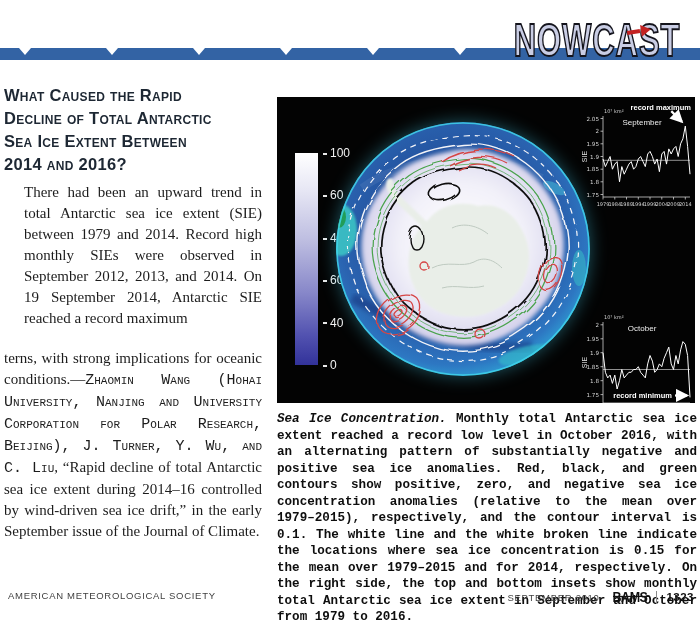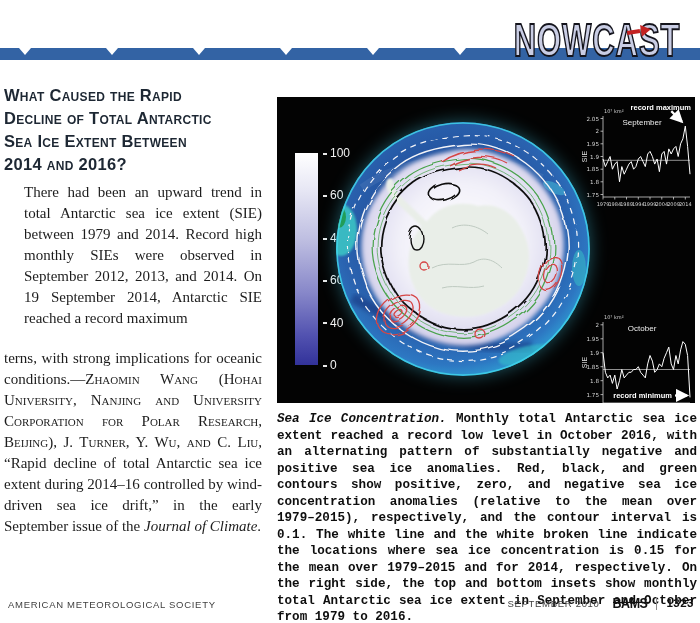--- a/index.html
+++ b/index.html
@@ -22,22 +22,22 @@
 
   
   .leftcol{position:absolute;left:4px;top:84px;width:258px;}
   .title{margin:0;font-family:"Liberation Sans",sans-serif;font-weight:600;font-size:16.5px;
          line-height:23px;letter-spacing:.3px;color:#1d2733;font-variant:small-caps;}
   .body1,.body2{font-family:"Liberation Serif",serif;font-size:15px;line-height:21px;color:#1c1c1c;
          text-align:justify;margin:0;}
   .body1{margin-top:6px;margin-left:20px;}
   .body2{margin-top:19px;}
   .r-n{}
-  .r-sc{font-variant:small-caps;}
-  .r-i{font-style:italic;}
+  .r-sc{font-variant:small-caps;font-family:Liberation Mono, monospace;}
+  .r-i{}
   .r-b{font-weight:bold;}
   .r-bi{font-style:italic;}
 
   
   .fig{position:absolute;left:277px;top:97px;width:418px;height:306px;background:#030303;overflow:hidden;}
   .colorbar{position:absolute;left:18px;top:56px;width:60px;height:212px;}
   .cb-bar{position:absolute;left:0;top:0;width:23px;height:212px;
       background:linear-gradient(to bottom,#ffffff 0%,#e6e6f4 18%,#bcbce0 42%,#8787c9 66%,#5252b0 86%,#32329a 100%);}
   .cb-ticks{position:absolute;left:28px;top:0;height:212px;width:32px;}
   .cb-tick{position:absolute;transform:translateY(-50%);color:#f2f2f2;
@@ -55,21 +55,21 @@
   .cann{font:bold 7.5px "Liberation Sans",sans-serif;fill:#ffffff;}
   .cyl{font:7px "Liberation Sans",sans-serif;fill:#e0e0e0;}
 
   
   .caption{position:absolute;left:277px;top:411px;width:420px;margin:0;
       font-family:Liberation Mono, monospace;font-weight:bold;font-size:12.6px;line-height:16.5px;
       color:#0e0e0e;text-align:justify;}
 
   
   .footer{position:absolute;left:8px;right:6px;top:590px;height:20px;display:flex;
-      justify-content:space-between;align-items:flex-end;}
+      justify-content:space-between;align-items:flex-start;}
   .soc{font:9.5px "Liberation Sans",sans-serif;letter-spacing:.7px;color:#3f3f3f;}
   .fright{display:flex;align-items:center;}
   .issue{font:9.5px "Liberation Sans",sans-serif;letter-spacing:.7px;color:#3f3f3f;margin-right:13px;}
   .bams{position:relative;font:800 12.5px "Liberation Sans",sans-serif;letter-spacing:-.5px;
       color:#111;transform:scaleY(1.15);}
   .bams::after{content:"";position:absolute;left:0;right:-3px;top:6px;height:1.3px;background:#111;}
   .fdiv{width:1px;height:13px;background:#8a8a8a;margin:0 9px;}
   .pageno{font:800 11.5px "Liberation Sans",sans-serif;color:#111;letter-spacing:.5px;}
 </style>
 </head>

